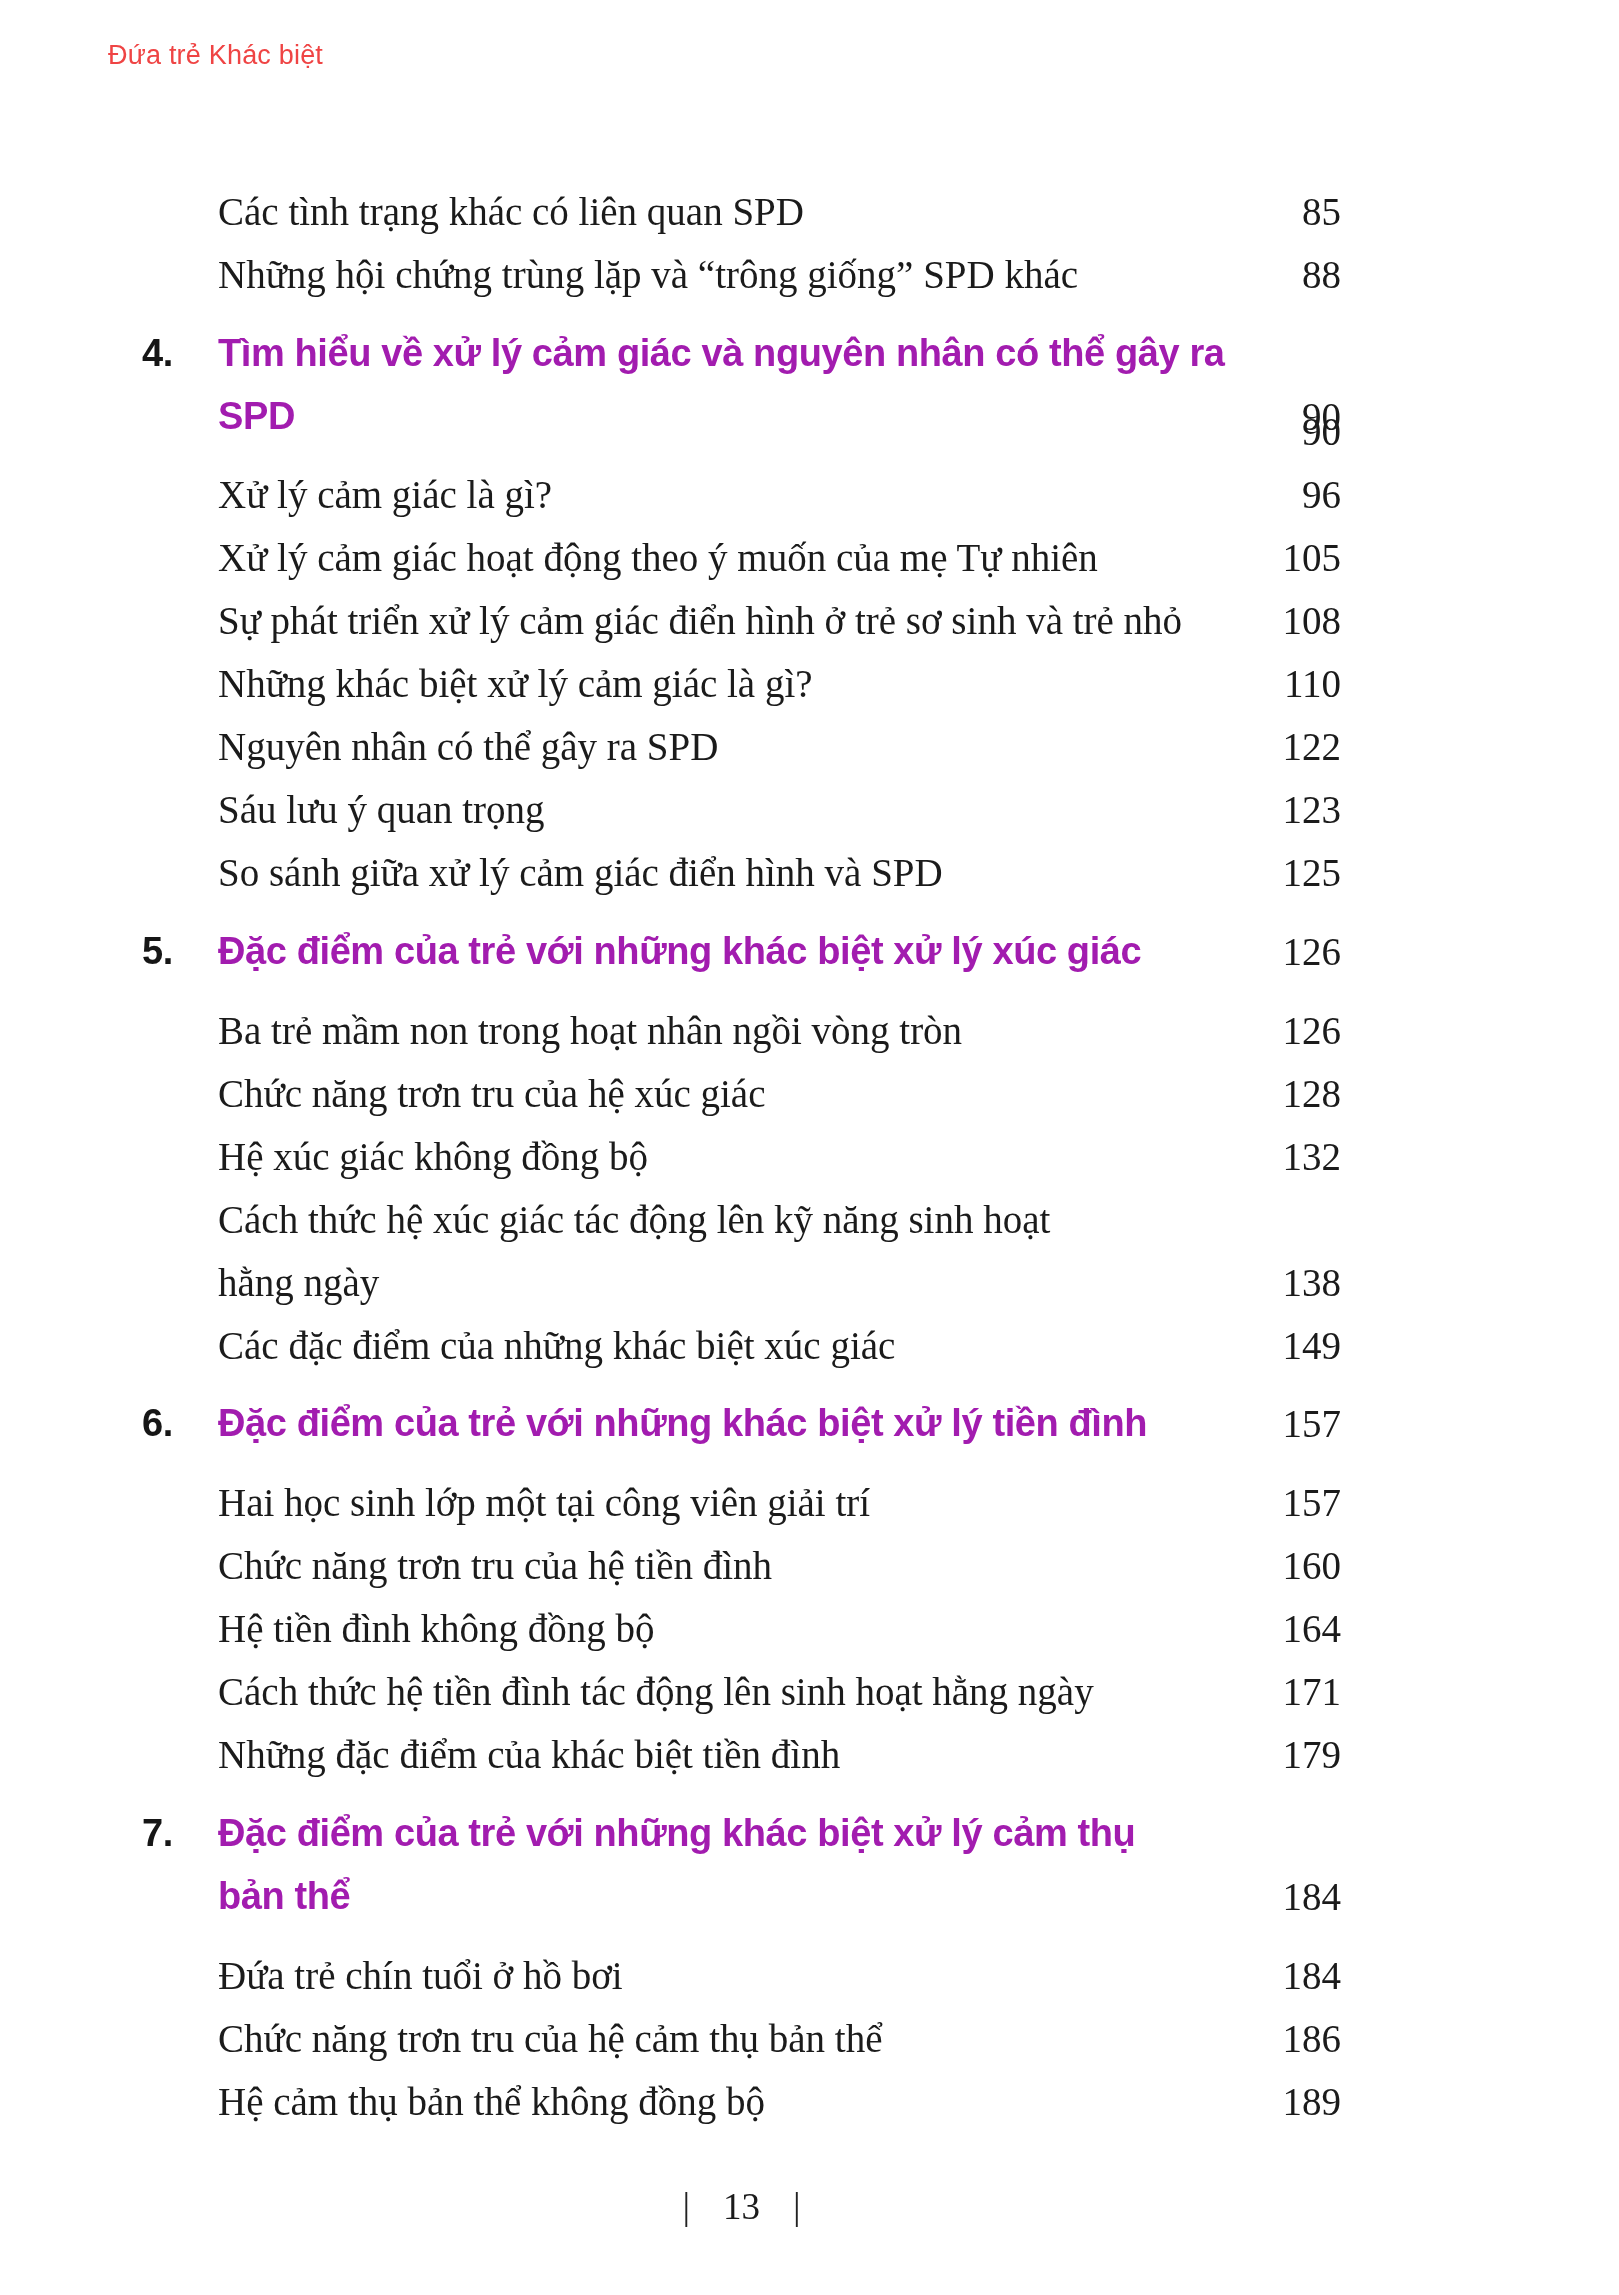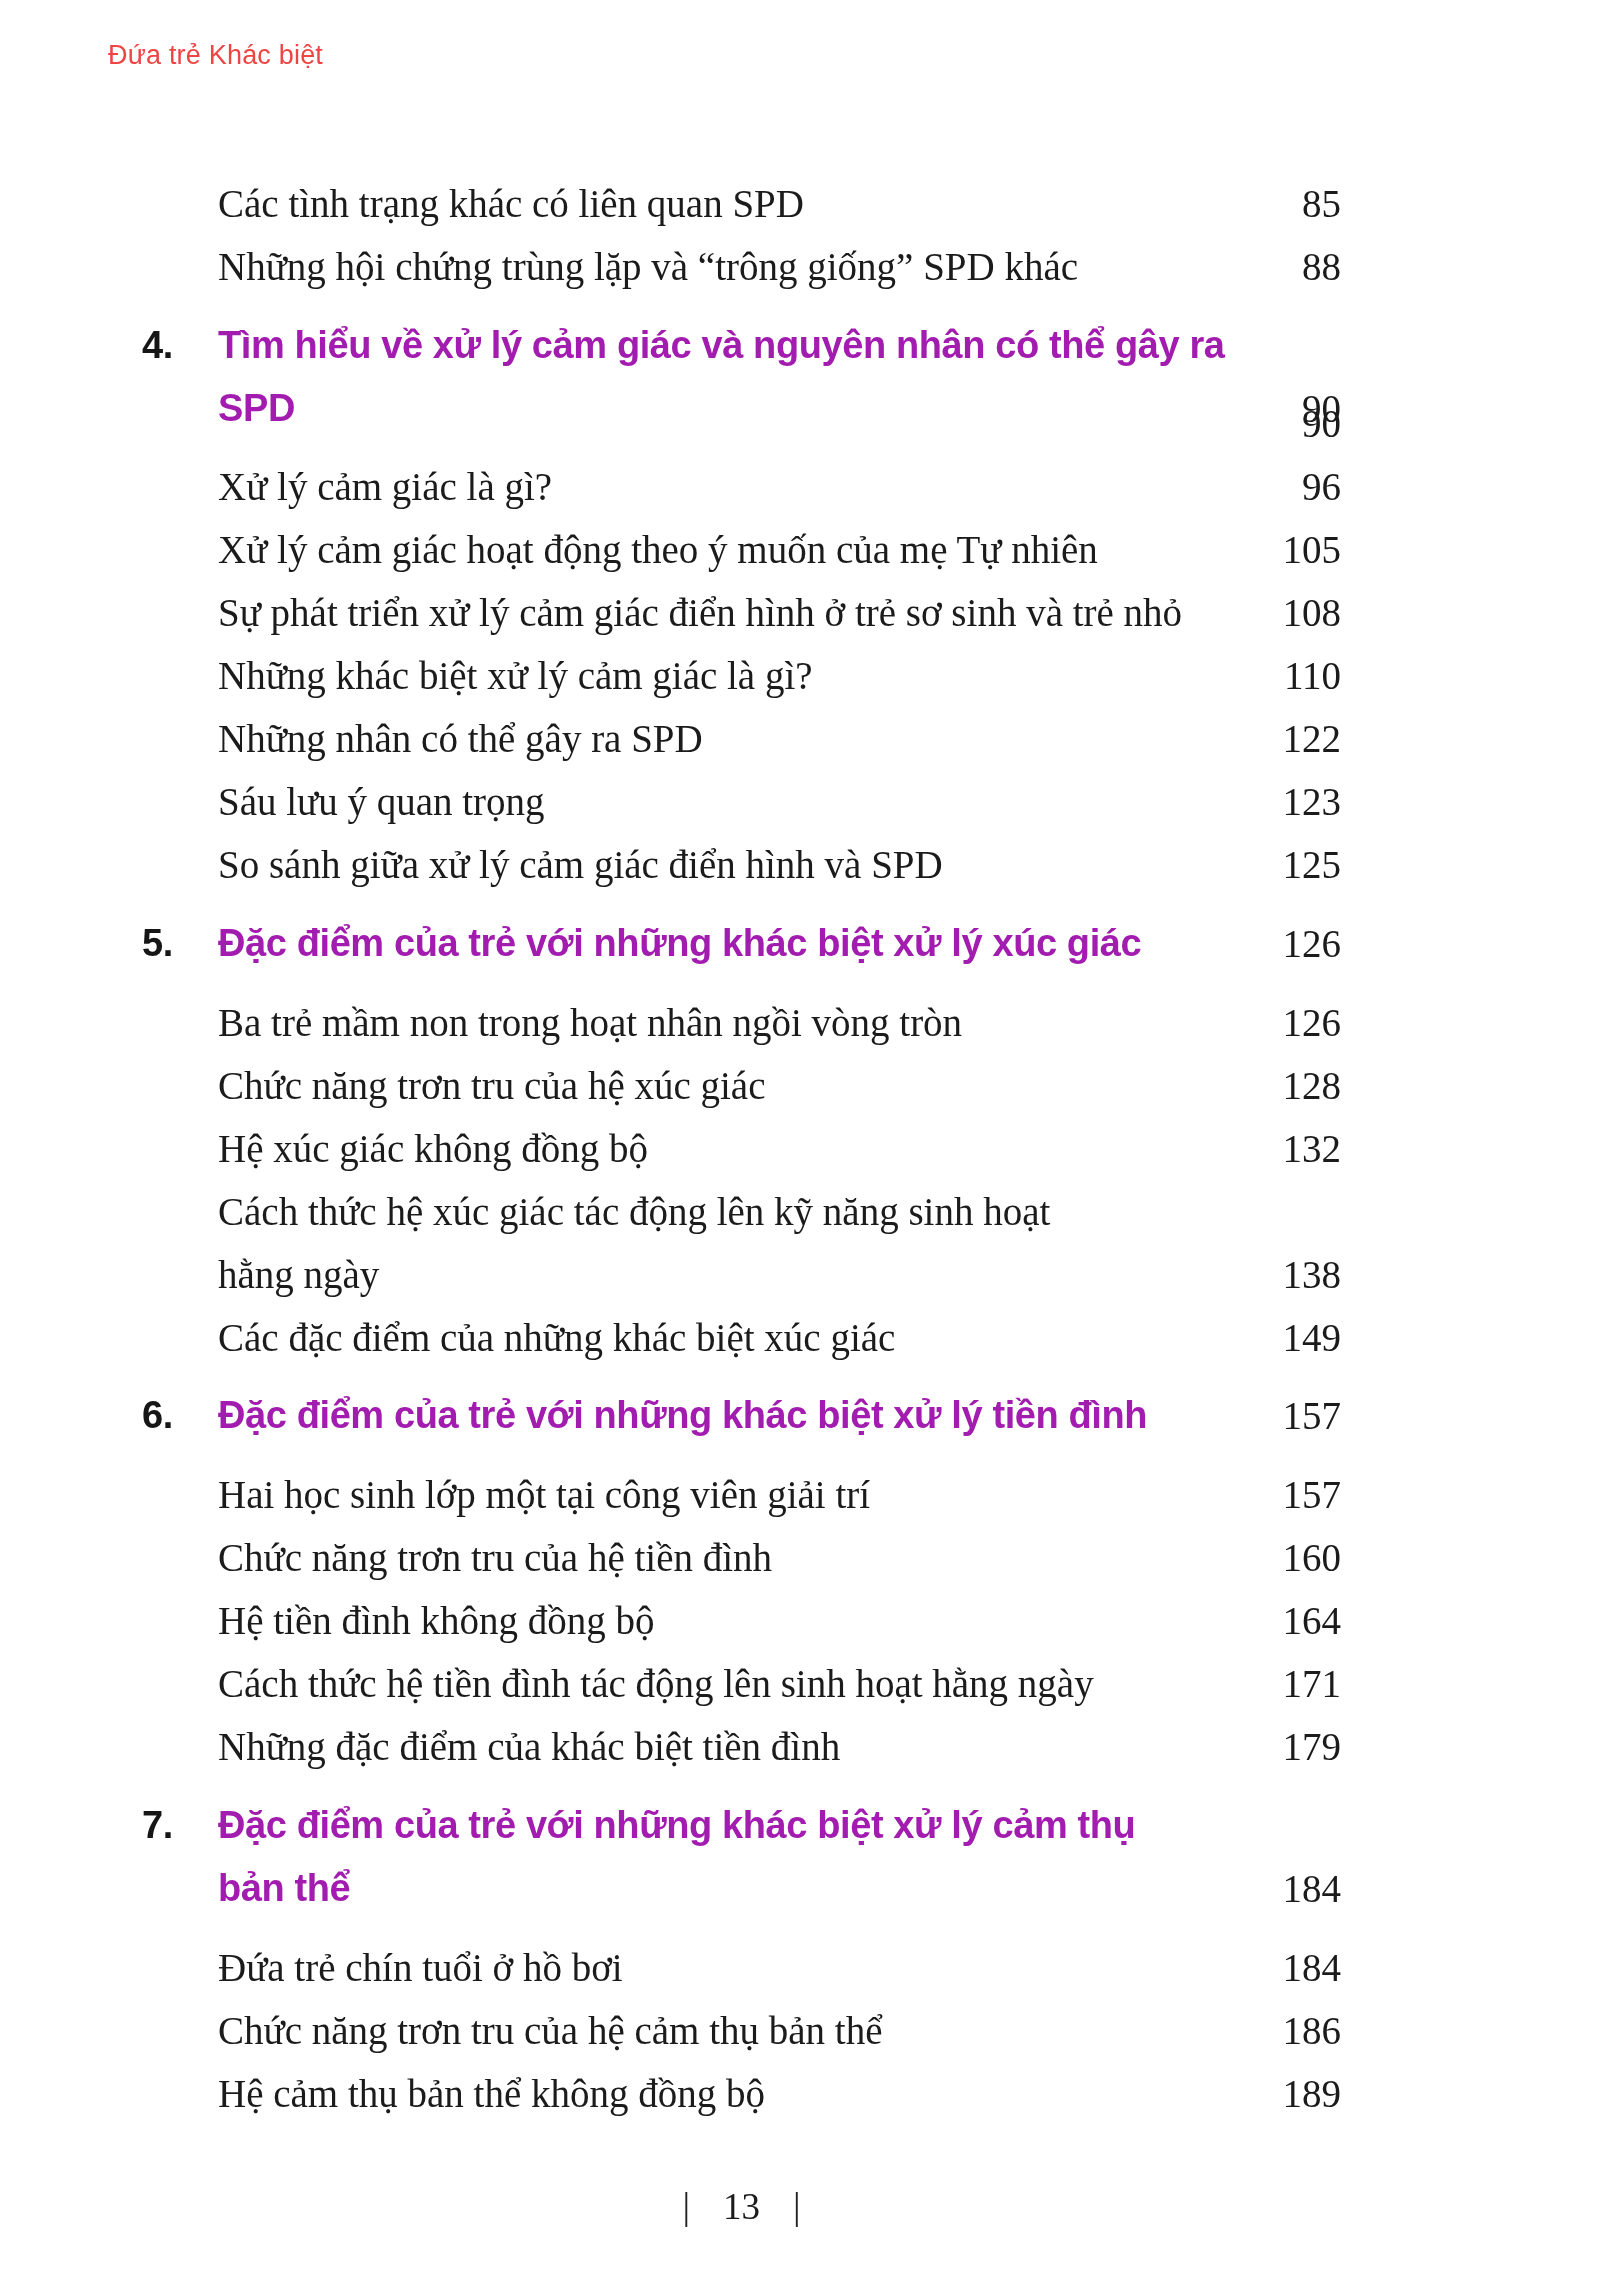--- a/index.html
+++ b/index.html
@@ -23,21 +23,21 @@
     font-family: Liberation Sans, sans-serif;
     font-size: 27px;
     font-weight: 400;
     color: #ef4444;
     letter-spacing: 0.2px;
   }
 
   .toc {
     position: absolute;
     left: 142px;
-    top: 172px;
+    top: 180px;
     width: 1199px;
   }
 
   .row {
     position: relative;
   }
   .row.chapter {
     margin: 15.7px 0;
   }
 
@@ -165,21 +165,21 @@
     <div class="num"></div>
     <div class="title-col">
         <div class="title-line">Những khác biệt xử lý cảm giác là gì?</div>
       </div>
     <div class="page">110</div>
   </div>
 
   <div class="row sub">
     <div class="num"></div>
     <div class="title-col">
-        <div class="title-line">Những nhân có thể gây ra SPD</div>
+        <div class="title-line">Nguyên nhân có thể gây ra SPD</div>
       </div>
     <div class="page">122</div>
   </div>
 
   <div class="row sub">
     <div class="num"></div>
     <div class="title-col">
         <div class="title-line">Sáu lưu ý quan trọng</div>
       </div>
     <div class="page">123</div>

